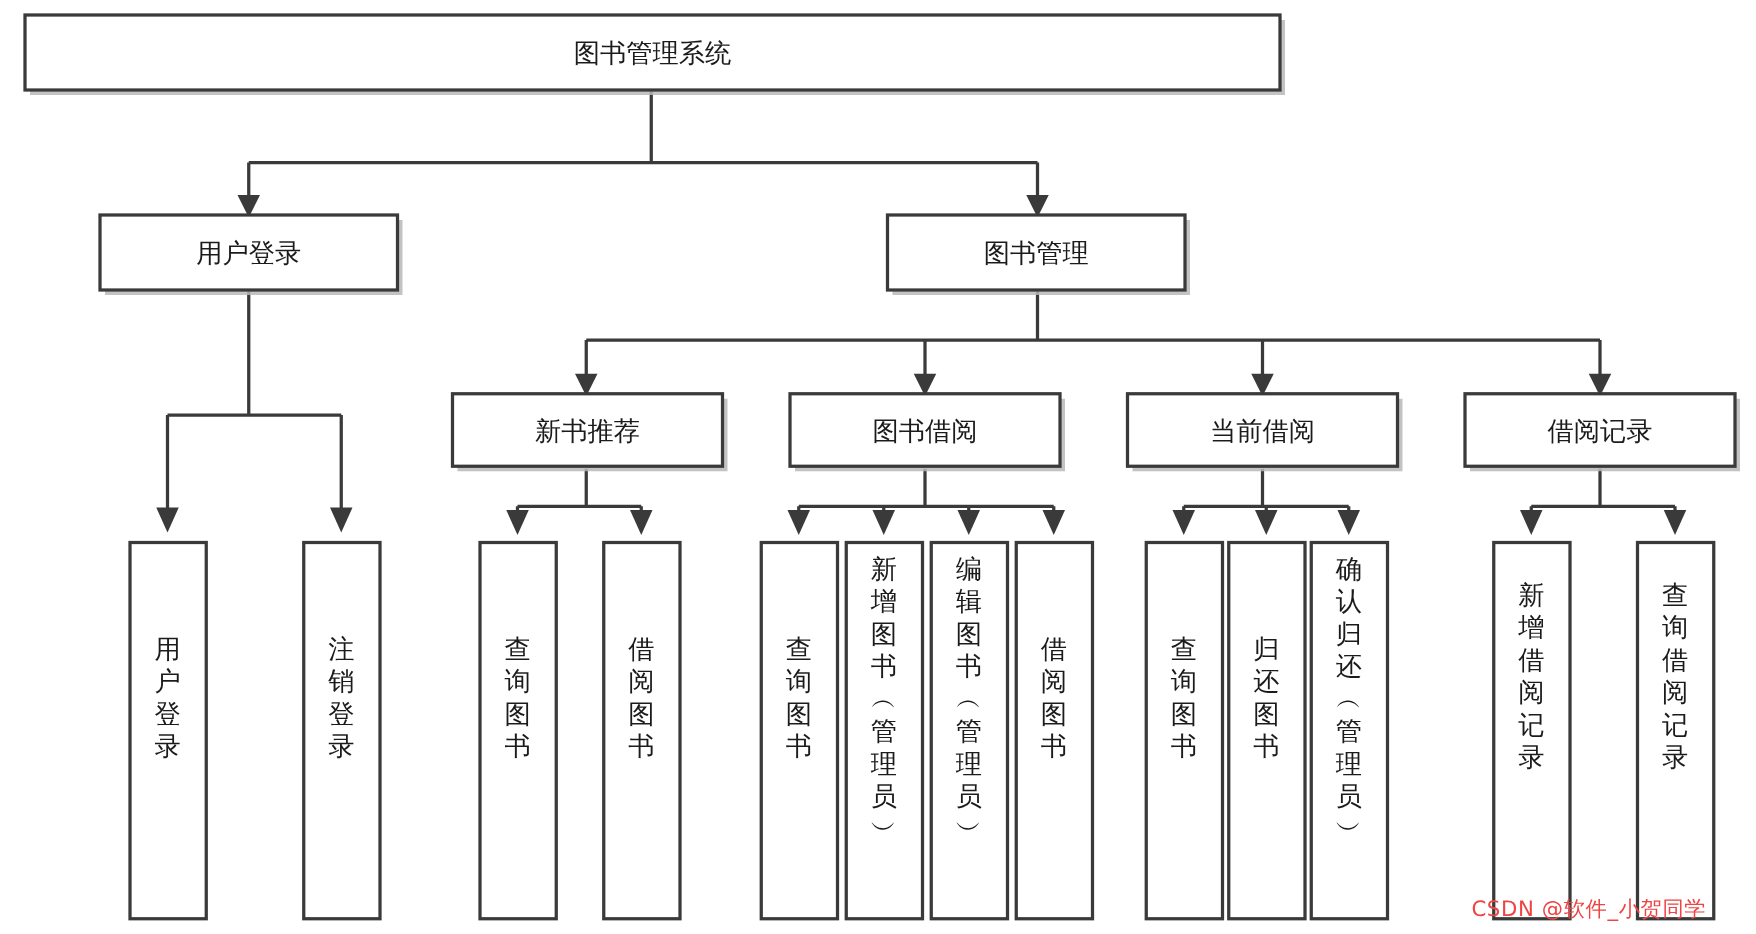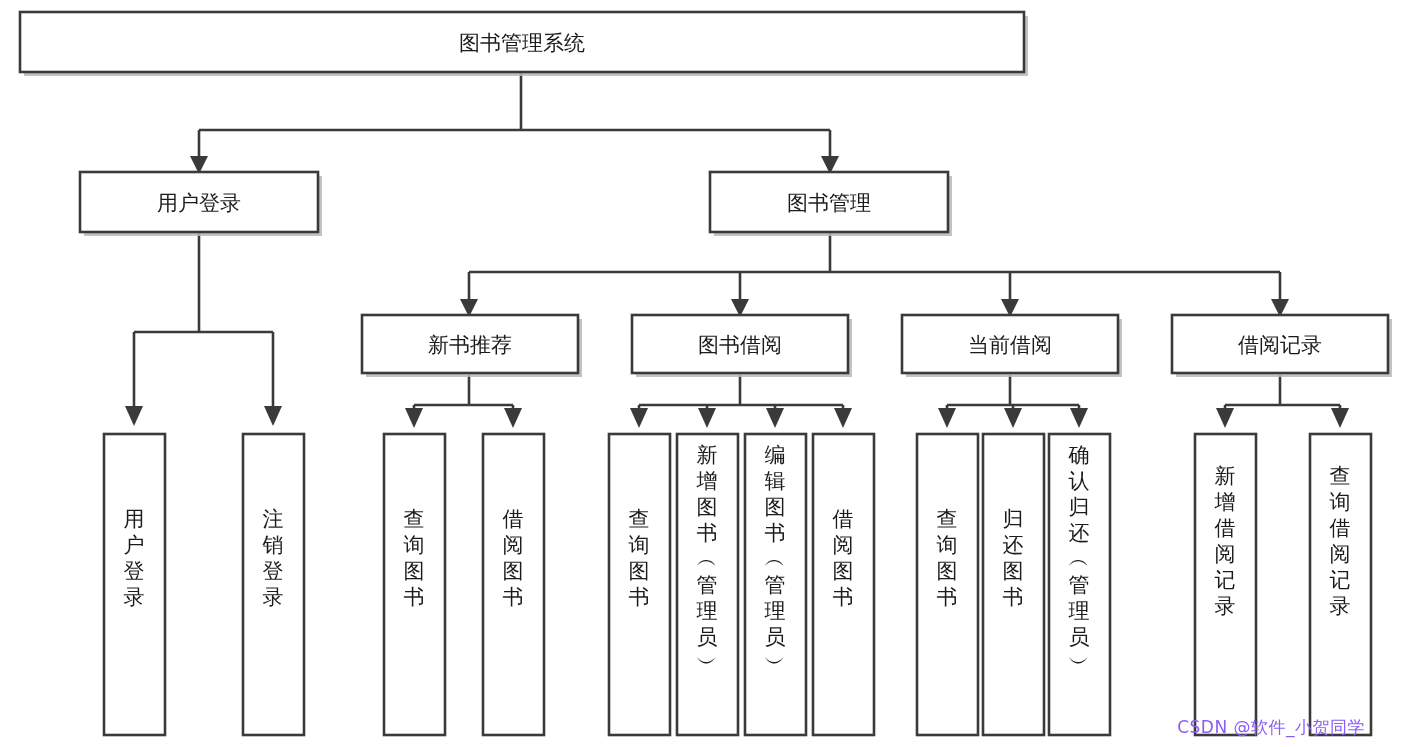--- a/index.html
+++ b/index.html
@@ -58,21 +58,21 @@
     font-size: 21px;
     fill: #1b1b1b;
     text-anchor: middle;
   }
   .watermark {
     position: absolute;
     right: 14px;
     bottom: 8px;
     font-family: "DejaVu Sans", "Liberation Sans", sans-serif;
     font-size: 17px;
-    color: #8b5cf6;
+    color: #ef4444;
     white-space: nowrap;
     letter-spacing: 0.5px;
   }
 </style>
 </head>
 <body>
 
 <div id="diagram-root">
 
   <svg id="flow" viewBox="0 0 1405 747">

